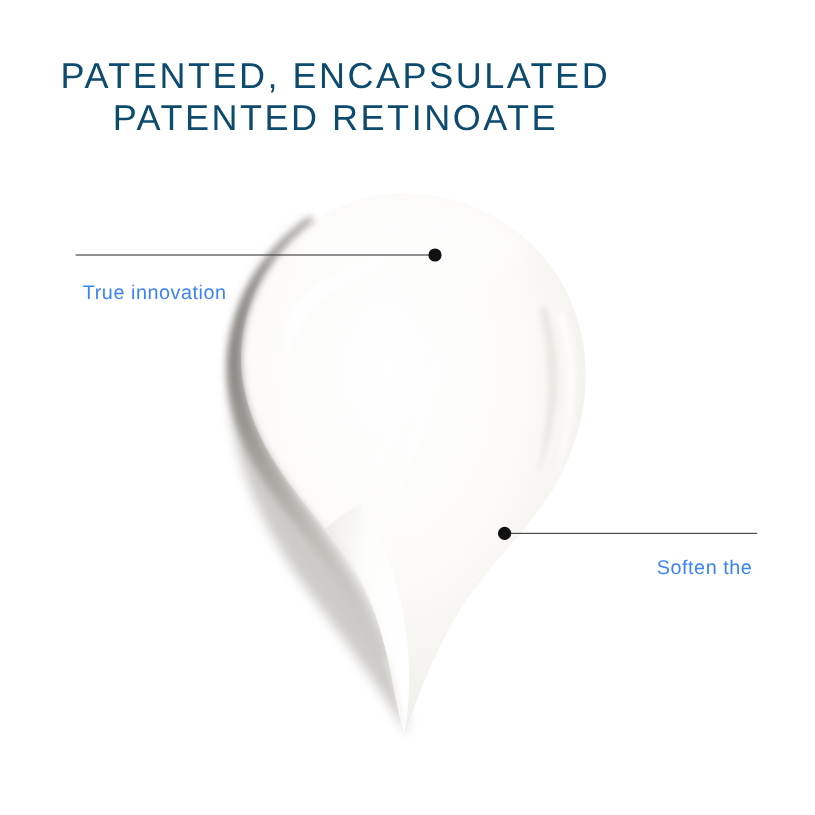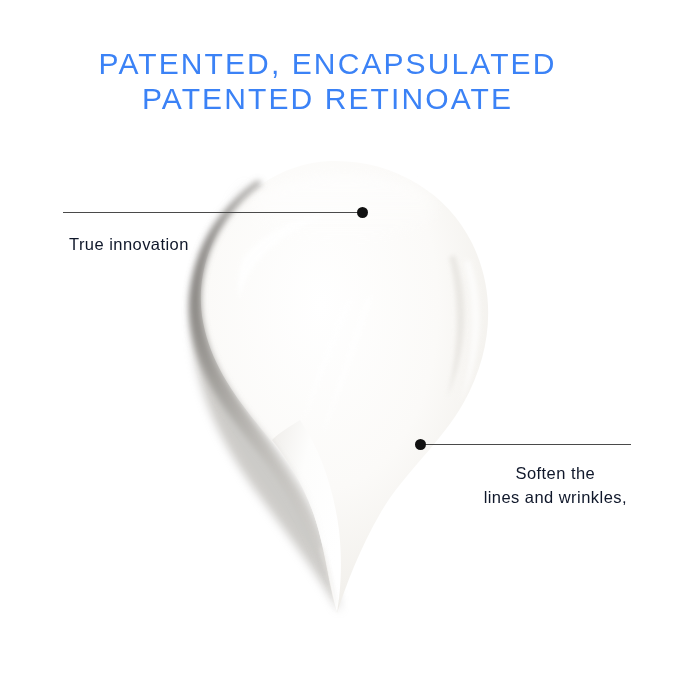--- a/index.html
+++ b/index.html
@@ -19,28 +19,27 @@
     overflow: hidden;
   }
 
   
   .title-block {
     position: absolute;
     left: 0;
     top: 46px;
     width: 559px;
     text-align: center;
-    color: #3b82f6;
+    color: #0c4a6e;
     font-family: "Liberation Sans", sans-serif;
     font-weight: 300;
     font-size: 30px;
     line-height: 35px;
     letter-spacing: 2.1px;
     white-space: nowrap;
-    margin-left: 48px;
   }
   .title-line { display: block; }
 
   
   .swatch-wrap {
     position: absolute;
     left: 0;
     top: 0;
     width: 679px;
     height: 679px;
@@ -67,21 +66,21 @@
     height: 11px;
     border-radius: 50%;
     background: #111111;
   }
   .dot-left  { left: 357px; top: 207px; }
   .dot-right { left: 415px; top: 439px; }
 
   
   .caption {
     position: absolute;
-    color: #0f172a;
+    color: #3b82f6;
     font-family: "Liberation Sans", sans-serif;
     font-weight: 300;
     font-size: 16.5px;
     line-height: 24px;
     letter-spacing: 0.45px;
     white-space: nowrap;
   }
   .caption-left  { left: 69px;  top: 232px; text-align: left; }
   .caption-right { right: 52px; top: 461px; text-align: center; }
   .caption span { display: block; }
@@ -175,16 +174,15 @@
   <div class="leader leader-left"></div>
   <div class="dot dot-left"></div>
   <div class="caption caption-left">
     <span>True innovation</span>
   </div>
 
   <div class="leader leader-right"></div>
   <div class="dot dot-right"></div>
   <div class="caption caption-right">
     <span>Soften the</span>
-    <span>lines and wrinkles,</span>
   </div>
 
 </div>
 
 </body></html>

